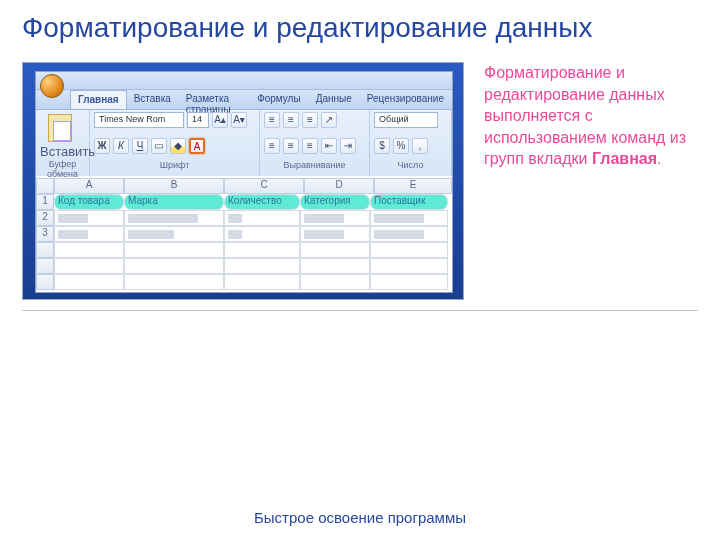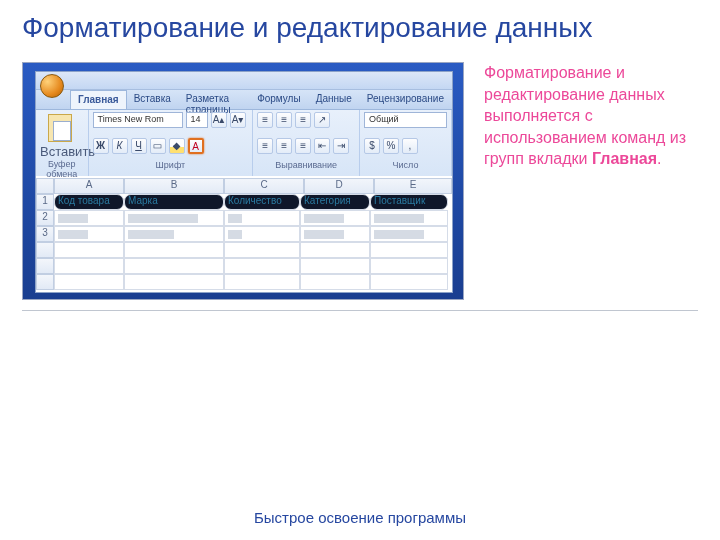--- a/index.html
+++ b/index.html
@@ -181,21 +181,21 @@
     border: 1px solid #c1cee2;
     text-align: center;
     color: #5a6a88;
   }
   .cell {
     border: 1px solid #d5dce8;
     padding-left: 3px;
     color: #2a7aa0;
     white-space: nowrap;
   }
-  .cell.sel { background: #0f172a; border-radius: 7px; }
+  .cell.sel { background: #5eead4; border-radius: 7px; }
   .placeholder-bar {
     background: #d5dbe4;
     height: 9px;
     margin-top: 3px;
   }
   .cA { width: 70px; } .cB { width: 100px; } .cC { width: 76px; } .cD { width: 70px; } .cE { width: 78px; }
 
   .side-text {
     position: absolute;
     top: 62px;
@@ -288,21 +288,21 @@
             <div class="rb-btn">≡</div>
             <div class="rb-btn">≡</div>
             <div class="rb-btn">≡</div>
             <div class="rb-btn">⇤</div>
             <div class="rb-btn">⇥</div>
           </div>
           <div class="group-label">Выравнивание</div>
         </div>
         <div class="group" style="flex:1">
           <div class="btn-row">
-            <div class="font-box" style="width:83px">Общий</div>
+            <div class="font-box" style="width:64px">Общий</div>
           </div>
           <div class="btn-row" style="margin-top:3px">
             <div class="rb-btn">$</div>
             <div class="rb-btn">%</div>
             <div class="rb-btn">,</div>
           </div>
           <div class="group-label">Число</div>
         </div>
       </div>
 

